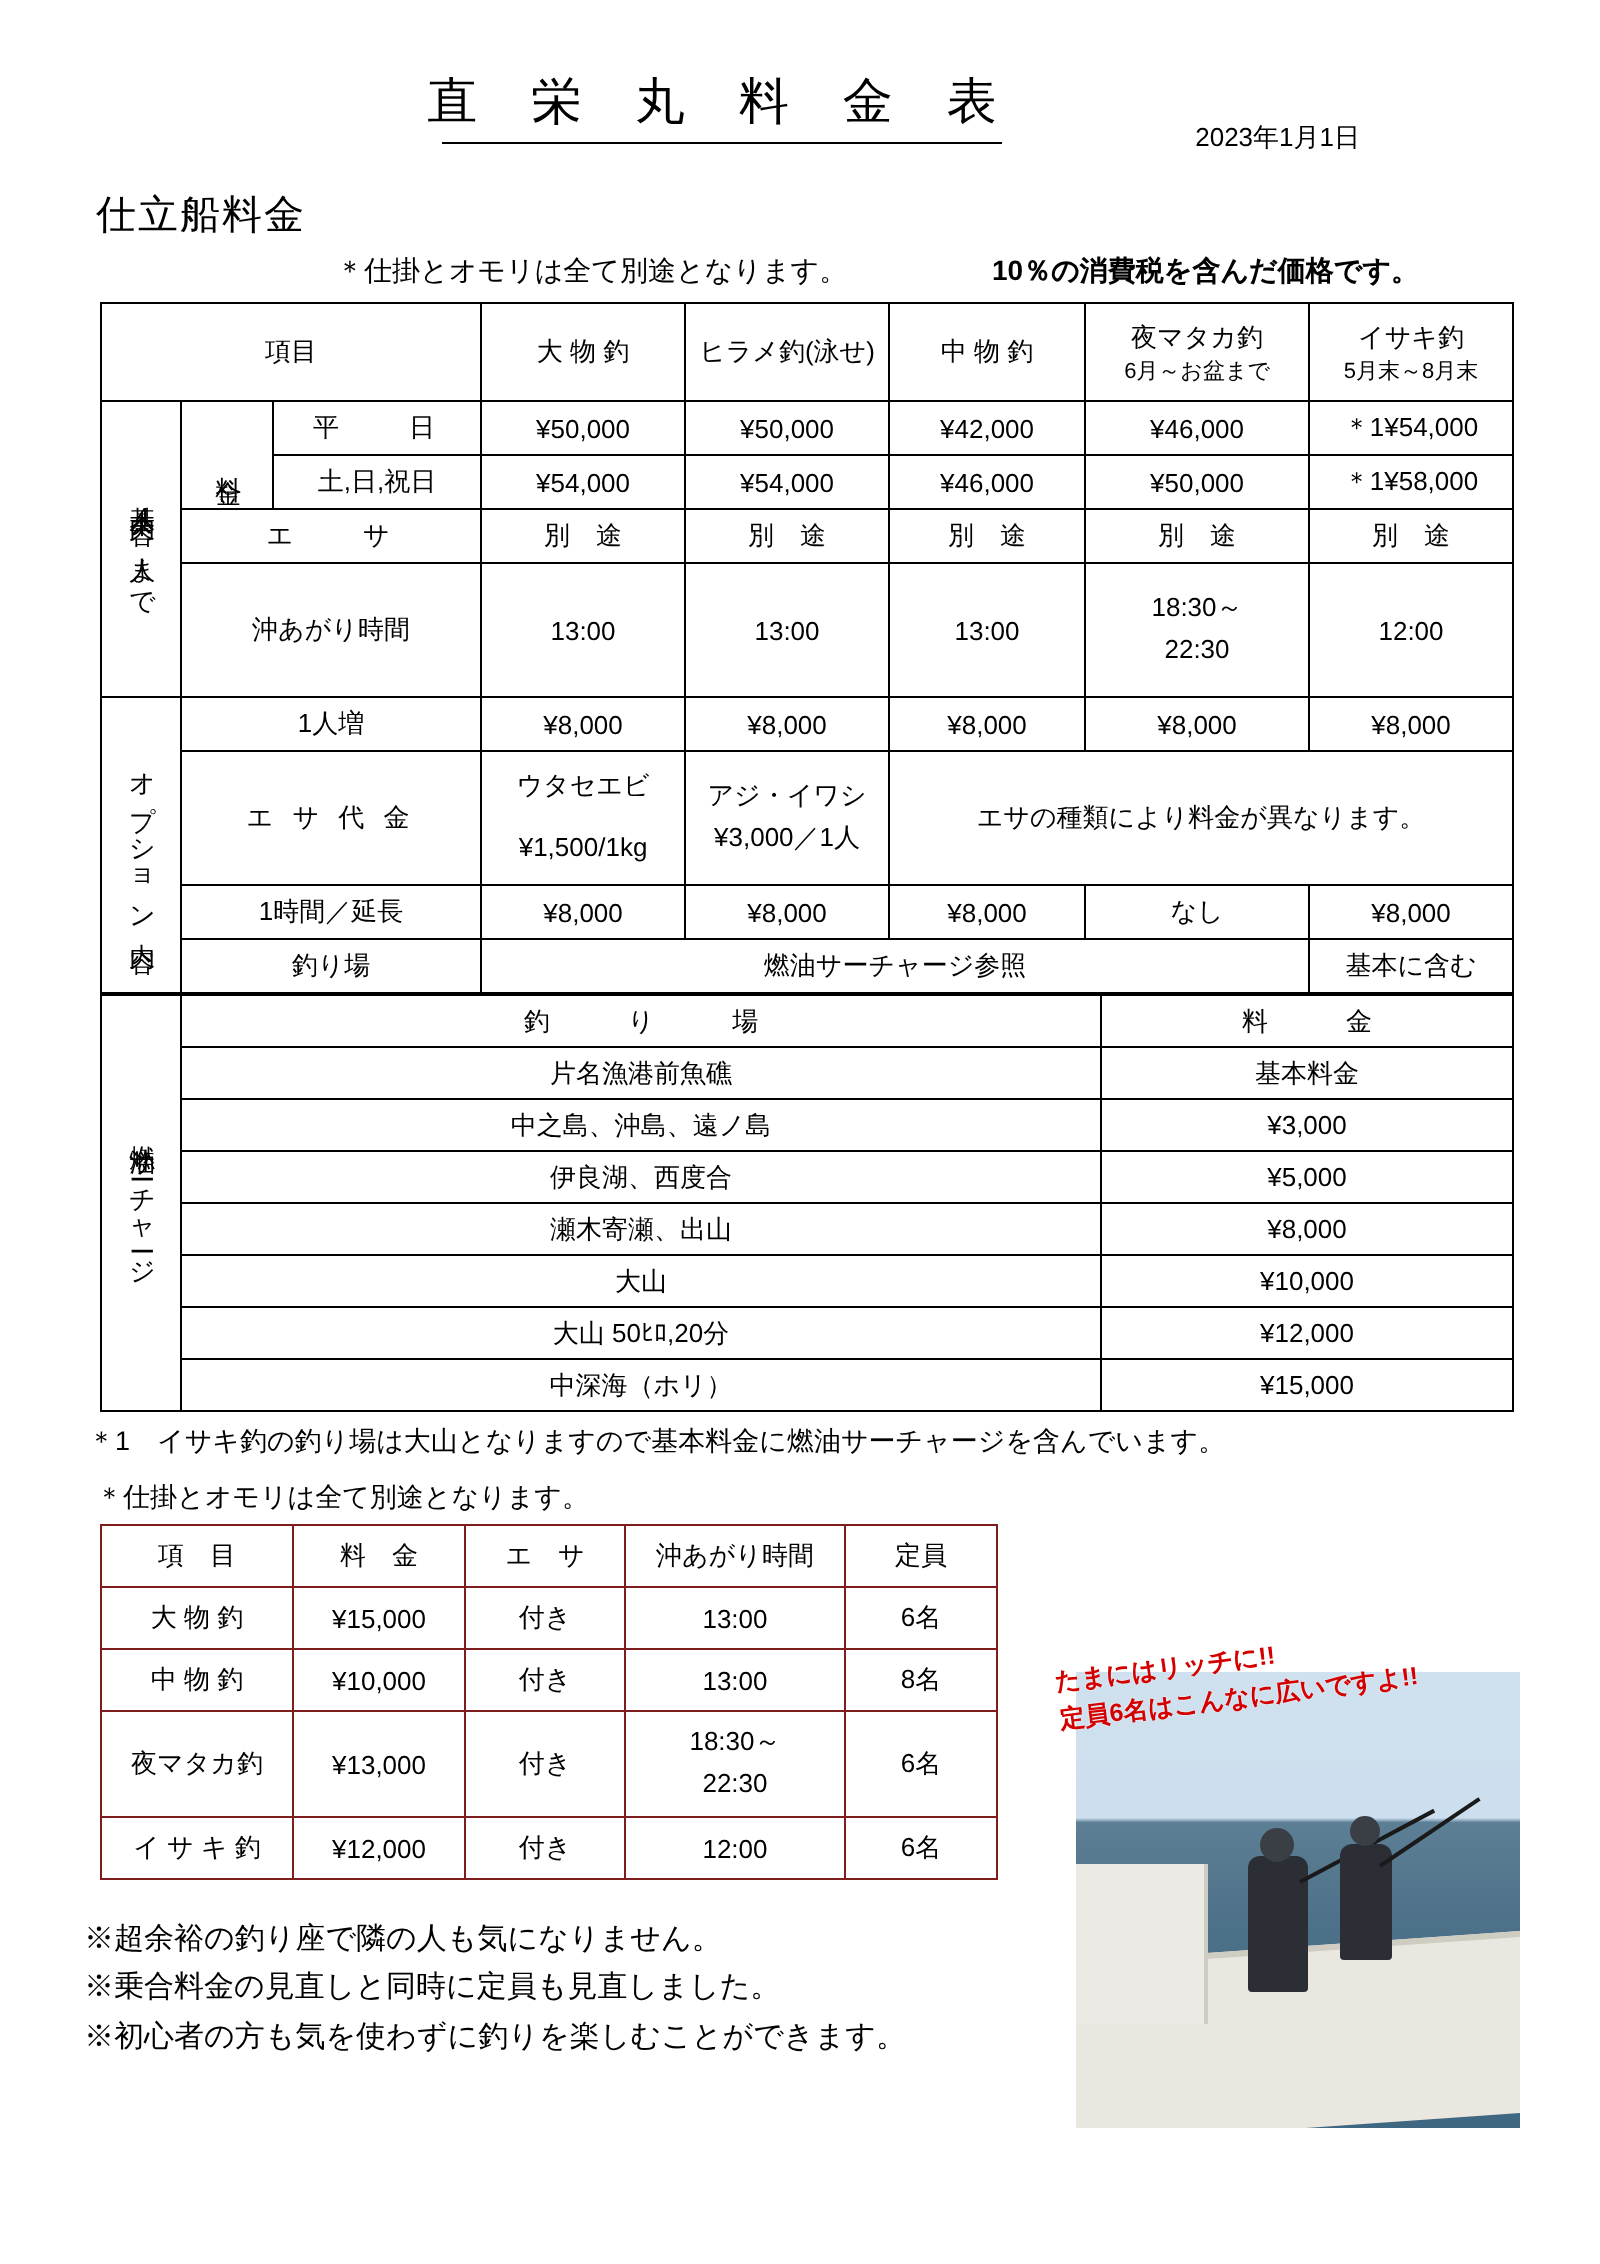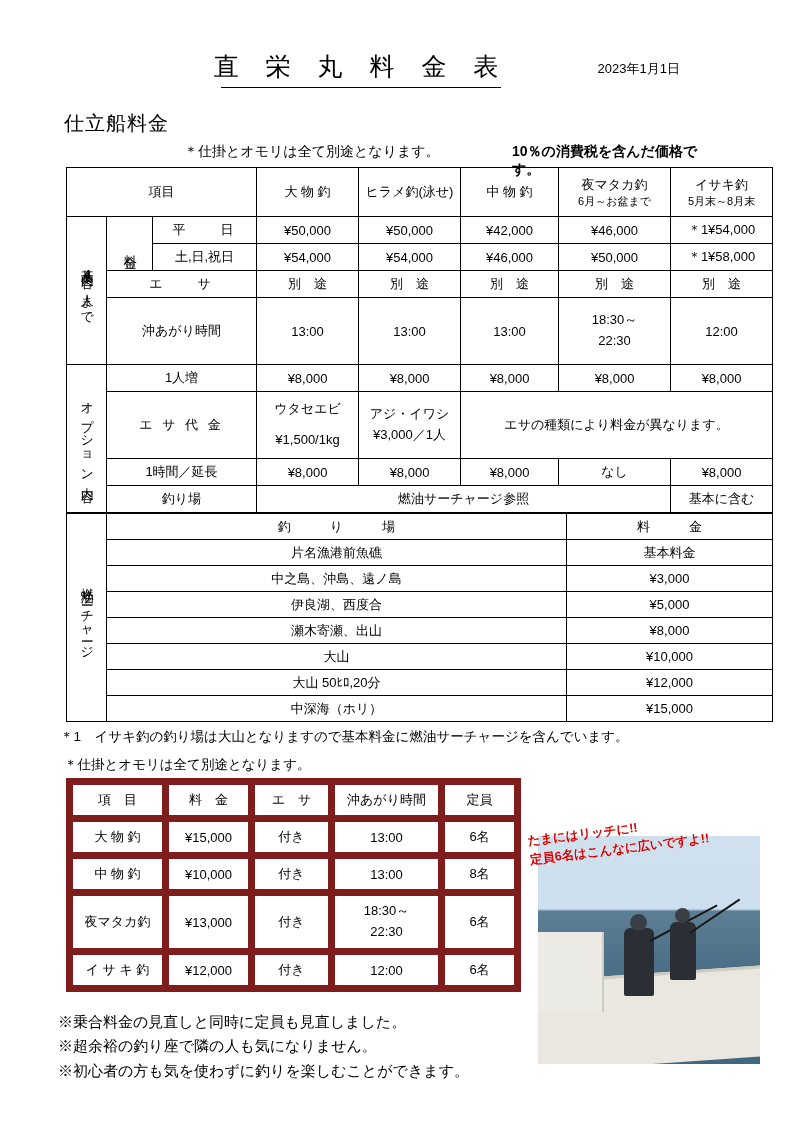--- a/index.html
+++ b/index.html
@@ -13,21 +13,21 @@
     font-family: "Liberation Sans", sans-serif;
     color: #000000;
     position: relative;
     overflow: hidden;
   }
   .page {
     position: relative;
     width: 722px;
     height: 1132px;
     box-sizing: border-box;
-    padding: 16px;
+    padding: 0;
   }
   
   .doc-title {
     text-align: center;
     font-size: 25px;
     letter-spacing: 10px;
     padding-top: 34px;
     font-weight: normal;
     margin: 0;
   }
@@ -129,21 +129,21 @@
     margin: 10px 0 4px 48px;
   }
   table.join {
     border-collapse: collapse;
     margin-left: 50px;
     width: 448px;
     table-layout: fixed;
     font-size: 13px;
   }
   table.join td {
-    border: 7px solid #7f1d1d;
+    border: 1px solid #7f1d1d;
     text-align: center;
     padding: 4px 2px;
     height: 22px;
   }
   
   .photo-wrap {
     position: absolute;
     left: 538px;
     top: 836px;
     width: 222px;
@@ -469,19 +469,19 @@
       <div class="head h2"></div>
       <div class="rod r2"></div>
     </div>
     <div class="photo-caption">
       <div>たまにはリッチに!!</div>
       <div>定員6名はこんなに広いですよ!!</div>
     </div>
   </div>
 
   <div class="bullets">
+    <div>※超余裕の釣り座で隣の人も気になりません。</div>
     <div>※乗合料金の見直しと同時に定員も見直しました。</div>
-    <div>※超余裕の釣り座で隣の人も気になりません。</div>
     <div>※初心者の方も気を使わずに釣りを楽しむことができます。</div>
 
   </div>
 
 </div>
 
 </body></html>

